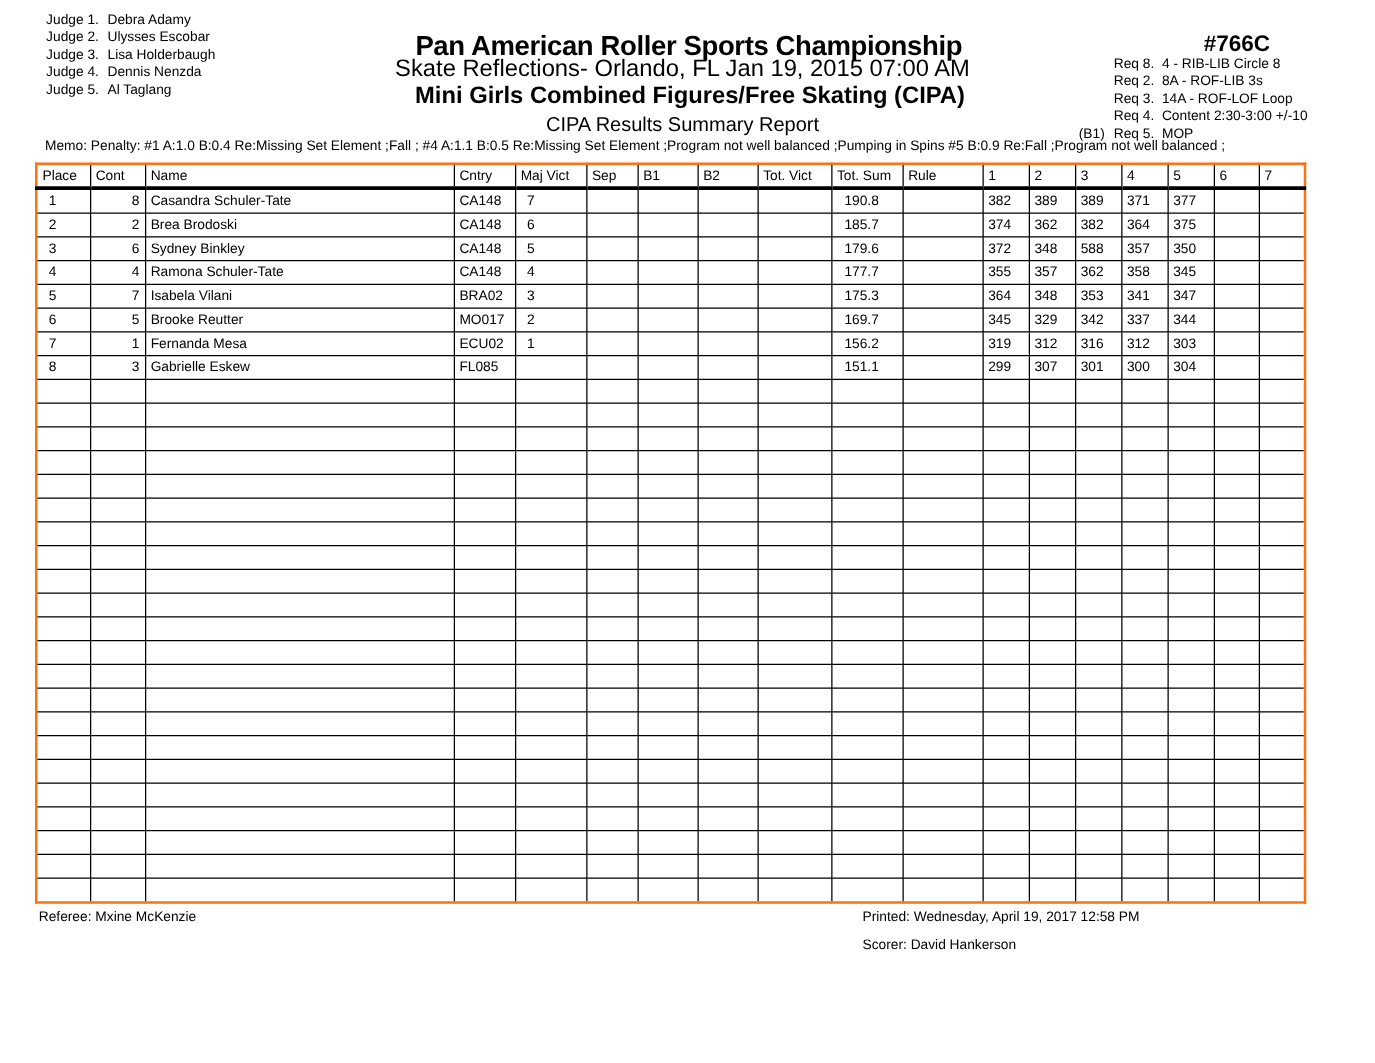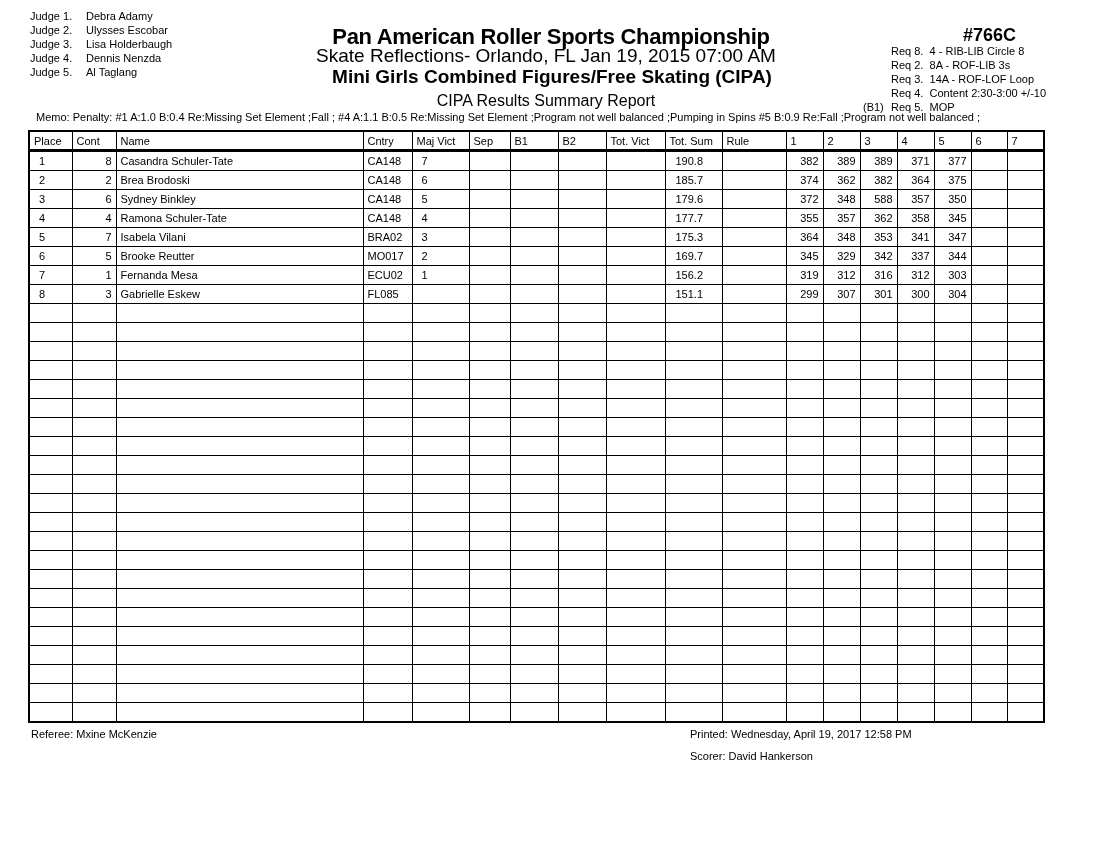--- a/index.html
+++ b/index.html
@@ -1,39 +1,39 @@
 <!DOCTYPE html>
 <html><head>
 <meta charset="utf-8">
 <style>
   html, body { margin:0; padding:0; background:#ffffff; }
   body { width:1100px; height:850px; position:relative; overflow:hidden;
          font-family:"Liberation Sans", sans-serif; color:#000; }
   .abs { position:absolute; white-space:nowrap; }
   .judges { left:30px; top:9px; font-size:11px; line-height:14px; }
-  .judges div span.lbl { display:inline-block; width:56px; }
+  .judges div span.lbl { display:inline-block; width:56px;text-align:center; }
   .reqs { left:891px; top:44px; font-size:11px; line-height:14px; }
   .reqs .b1 { position:absolute; left:-28px; }
   .title1 { left:0; width:1100px; text-align:center; top:24px; font-size:22px; font-weight:bold; letter-spacing:-0.3px; }
   .title1 span { position:relative; left:1px; }
   .subtitle { left:0; width:1092px; text-align:center; top:45px; font-size:19px; }
   .title2 { left:0; width:1104px; text-align:center; top:66px; font-size:19px; font-weight:bold; }
   .title3 { left:0; width:1092px; text-align:center; top:92px; font-size:16px; }
   .eventno { left:963px; top:25px; font-size:18px; font-weight:bold; }
   .memo { left:36px; top:111px; font-size:11px; }
   table.results { position:absolute; left:28px; top:130px; border-collapse:collapse;
                   table-layout:fixed; font-size:11px; }
   table.results td, table.results th { border:1px solid #000; height:18px; padding:0 4px;
                   overflow:hidden; white-space:nowrap; font-weight:normal; }
   table.results th { text-align:left; border-bottom:3px solid #000; height:16px; padding-top:1px; }
-  table.results { border:2px solid #000000; }
+  table.results { border:2px solid #f97316; }
   .c { text-align:right; }
   .num { text-align:left; padding-left:9px !important; }
   .tsum { padding-left:10px !important; }
-  .jud { text-align:right;margin-left:26px; }
+  .jud { text-align:left;margin-left:26px; }
   .referee { left:31px; top:728px; font-size:11px; }
   .printed { left:690px; top:728px; font-size:11px; }
   .scorer { left:690px; top:750px; font-size:11px; }
 </style>
 </head>
 <body>
 
 <div class="abs judges">
   <div><span class="lbl">Judge  1.</span><span>Debra Adamy</span></div>
   <div><span class="lbl">Judge  2.</span><span>Ulysses Escobar</span></div>

